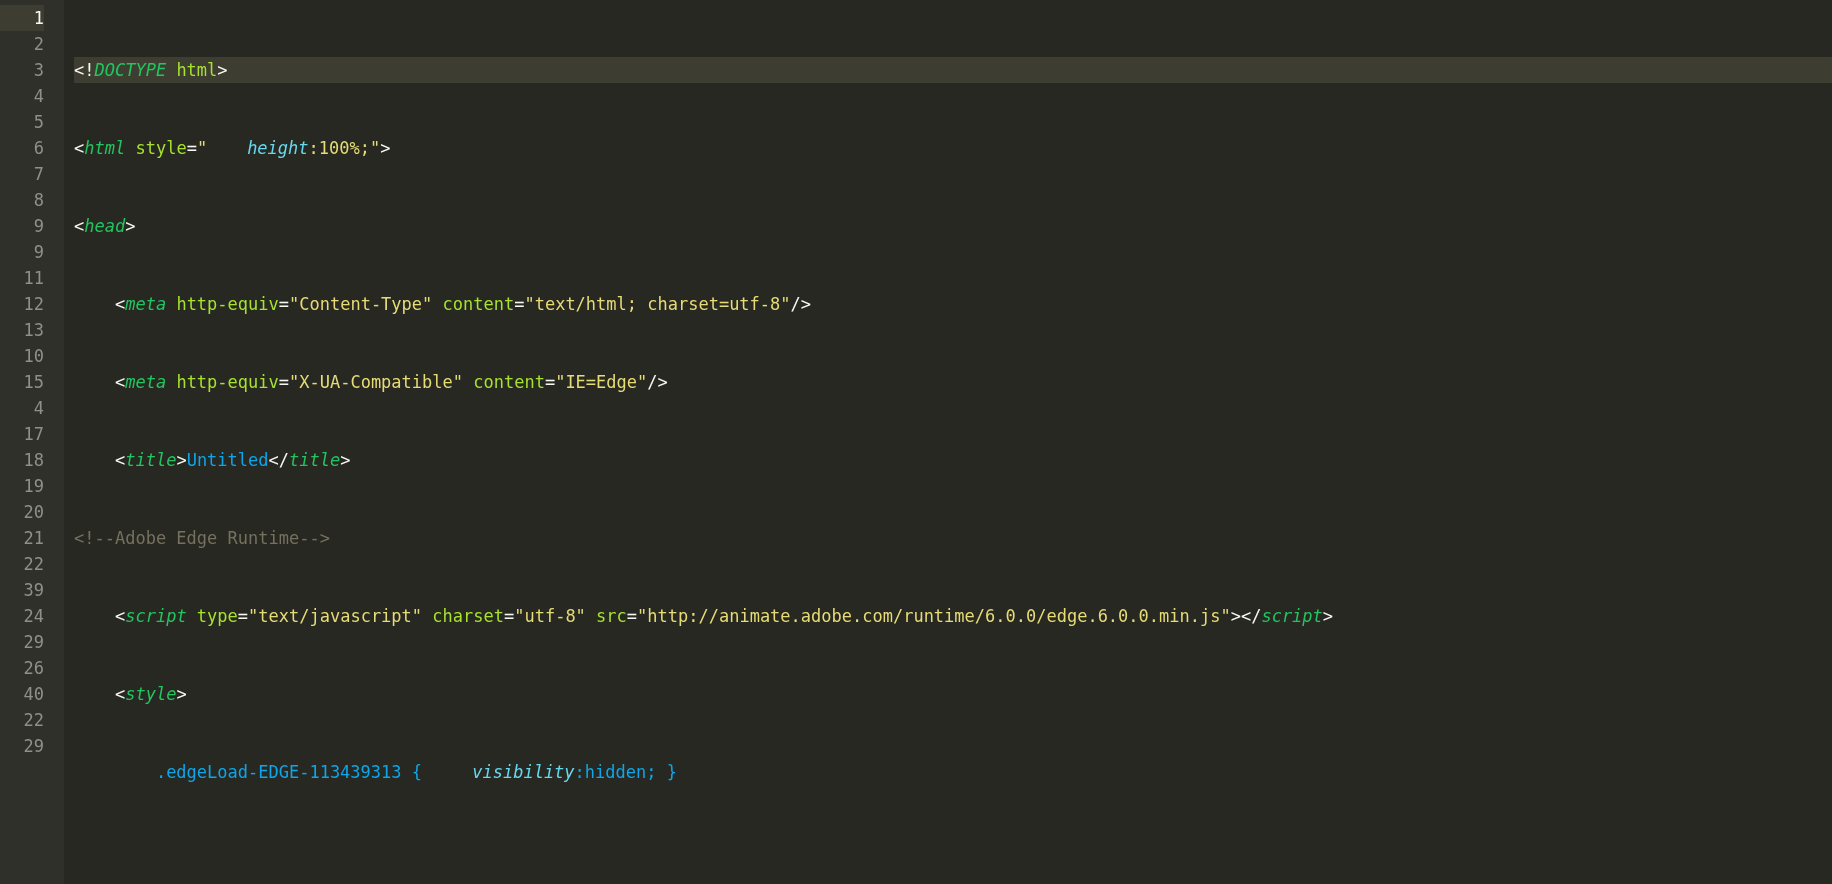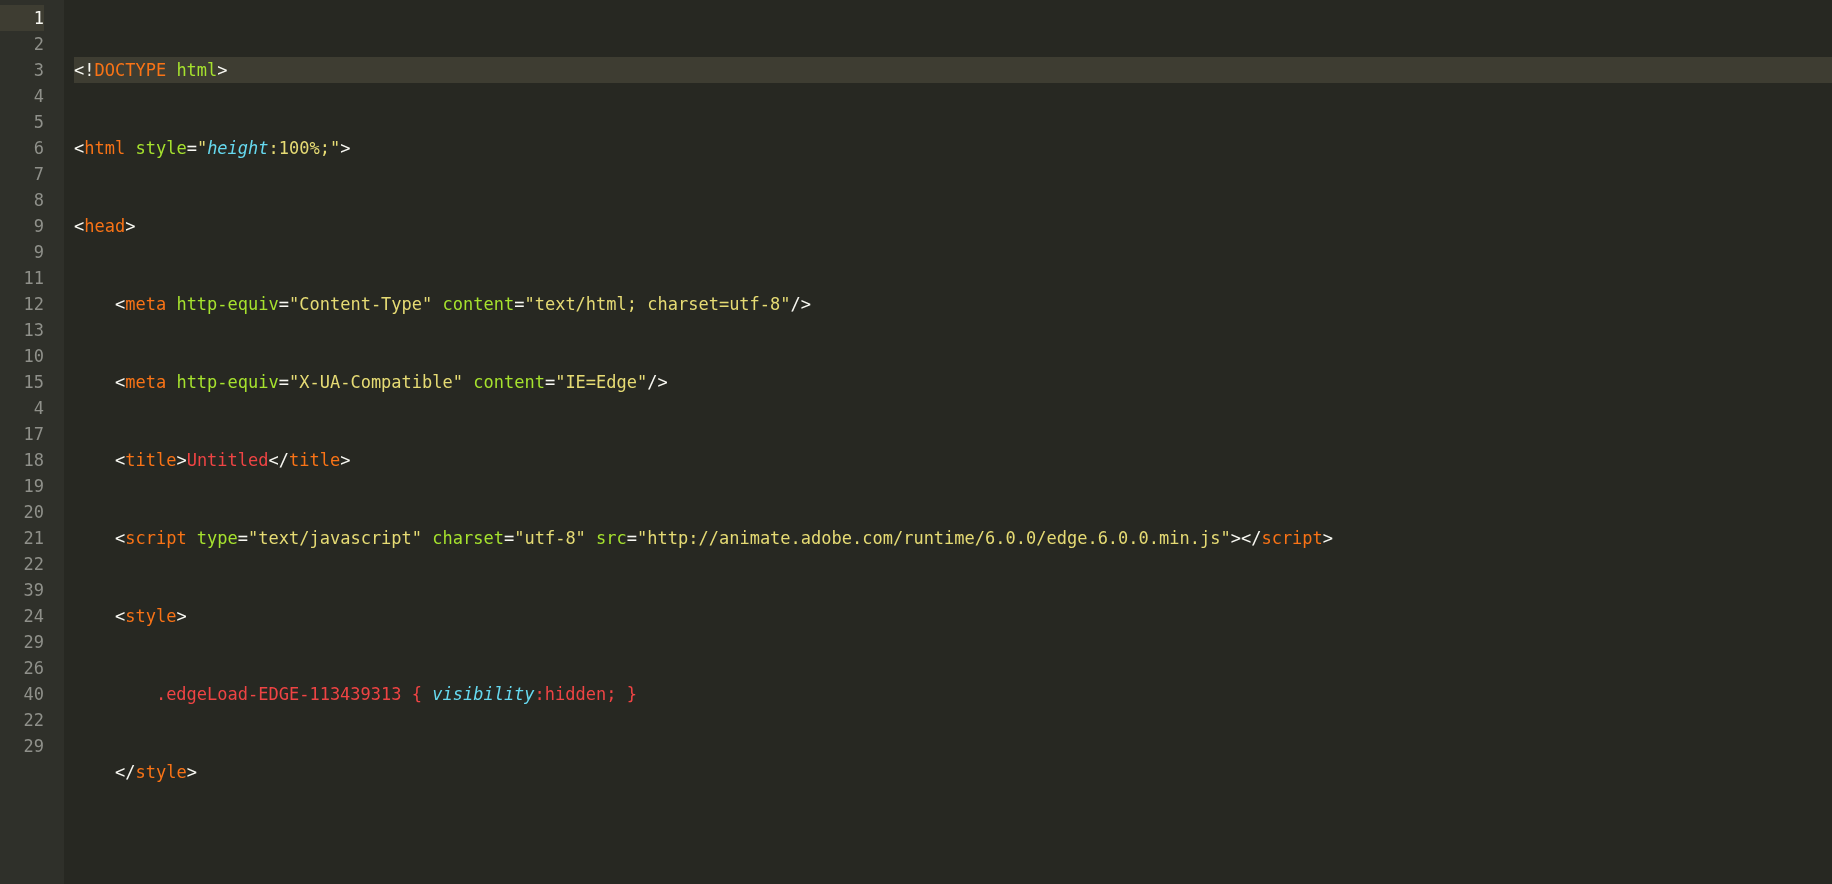--- a/index.html
+++ b/index.html
@@ -39,26 +39,26 @@
   color: #f8f8f2;
   white-space: pre;
 }
 .code .line {
   height: 26px;
 }
 .code .line.current {
   background: #3e3d32;
 }
 .t-punc { color: #f8f8f2; }
-.t-tag { color: #f97316; }
+.t-tag { color: #22c55e; font-style: italic; }
 .t-attr { color: #a6e22e; }
 .t-str { color: #e6db74; }
-.t-ital { color: #66d9ef; font-style: italic; }
+.t-ital { color: #66d9ef; font-style: italic; margin-left: 40px; }
 .t-comment { color: #75715e; }
-.t-text { color: #ef4444; }
+.t-text { color: #0ea5e9; }
 </style>
 </head>
 <body>
 
 <div class="editor">
   <div class="gutter">
     <div class="ln current">1</div>
     <div class="ln">2</div>
     <div class="ln">3</div>
     <div class="ln">4</div>
@@ -89,24 +89,24 @@
     <div class="ln">29</div>
   </div>
 
   <div class="code">
     <div class="line current"><span class="t-punc">&lt;!</span><span class="t-tag">DOCTYPE</span><span class="t-attr"> html</span><span class="t-punc">&gt;</span></div>
     <div class="line"><span class="t-punc">&lt;</span><span class="t-tag">html</span><span class="t-attr"> style</span><span class="t-punc">=</span><span class="t-str">"</span><span class="t-ital">height</span><span class="t-str">:100%;</span><span class="t-str">"</span><span class="t-punc">&gt;</span></div>
     <div class="line"><span class="t-punc">&lt;</span><span class="t-tag">head</span><span class="t-punc">&gt;</span></div>
     <div class="line">    <span class="t-punc">&lt;</span><span class="t-tag">meta</span><span class="t-attr"> http-equiv</span><span class="t-punc">=</span><span class="t-str">"Content-Type"</span><span class="t-attr"> content</span><span class="t-punc">=</span><span class="t-str">"text/html; charset=utf-8"</span><span class="t-punc">/&gt;</span></div>
     <div class="line">    <span class="t-punc">&lt;</span><span class="t-tag">meta</span><span class="t-attr"> http-equiv</span><span class="t-punc">=</span><span class="t-str">"X-UA-Compatible"</span><span class="t-attr"> content</span><span class="t-punc">=</span><span class="t-str">"IE=Edge"</span><span class="t-punc">/&gt;</span></div>
     <div class="line">    <span class="t-punc">&lt;</span><span class="t-tag">title</span><span class="t-punc">&gt;</span><span class="t-text">Untitled</span><span class="t-punc">&lt;/</span><span class="t-tag">title</span><span class="t-punc">&gt;</span></div>
+    <div class="line"><span class="t-comment">&lt;!--Adobe Edge Runtime--&gt;</span></div>
     <div class="line">    <span class="t-punc">&lt;</span><span class="t-tag">script</span><span class="t-attr"> type</span><span class="t-punc">=</span><span class="t-str">"text/javascript"</span><span class="t-attr"> charset</span><span class="t-punc">=</span><span class="t-str">"utf-8"</span><span class="t-attr"> src</span><span class="t-punc">=</span><span class="t-str">"http://animate.adobe.com/runtime/6.0.0/edge.6.0.0.min.js"</span><span class="t-punc">&gt;&lt;/</span><span class="t-tag">script</span><span class="t-punc">&gt;</span></div>
     <div class="line">    <span class="t-punc">&lt;</span><span class="t-tag">style</span><span class="t-punc">&gt;</span></div>
     <div class="line">        <span class="t-text">.edgeLoad-EDGE-113439313 { </span><span class="t-ital">visibility</span><span class="t-text">:hidden; }</span></div>
-    <div class="line">    <span class="t-punc">&lt;/</span><span class="t-tag">style</span><span class="t-punc">&gt;</span></div>
     
     
     
     
     
     
     
     
     
     

